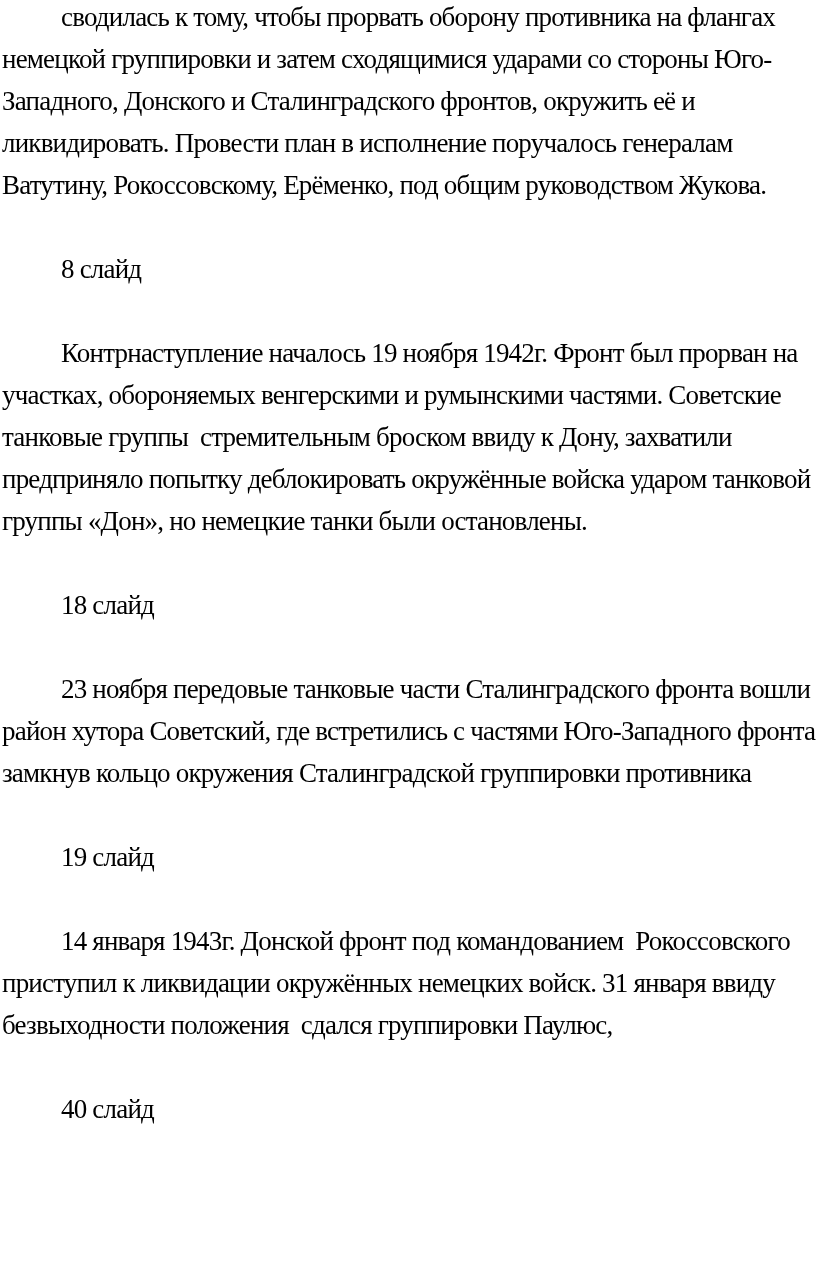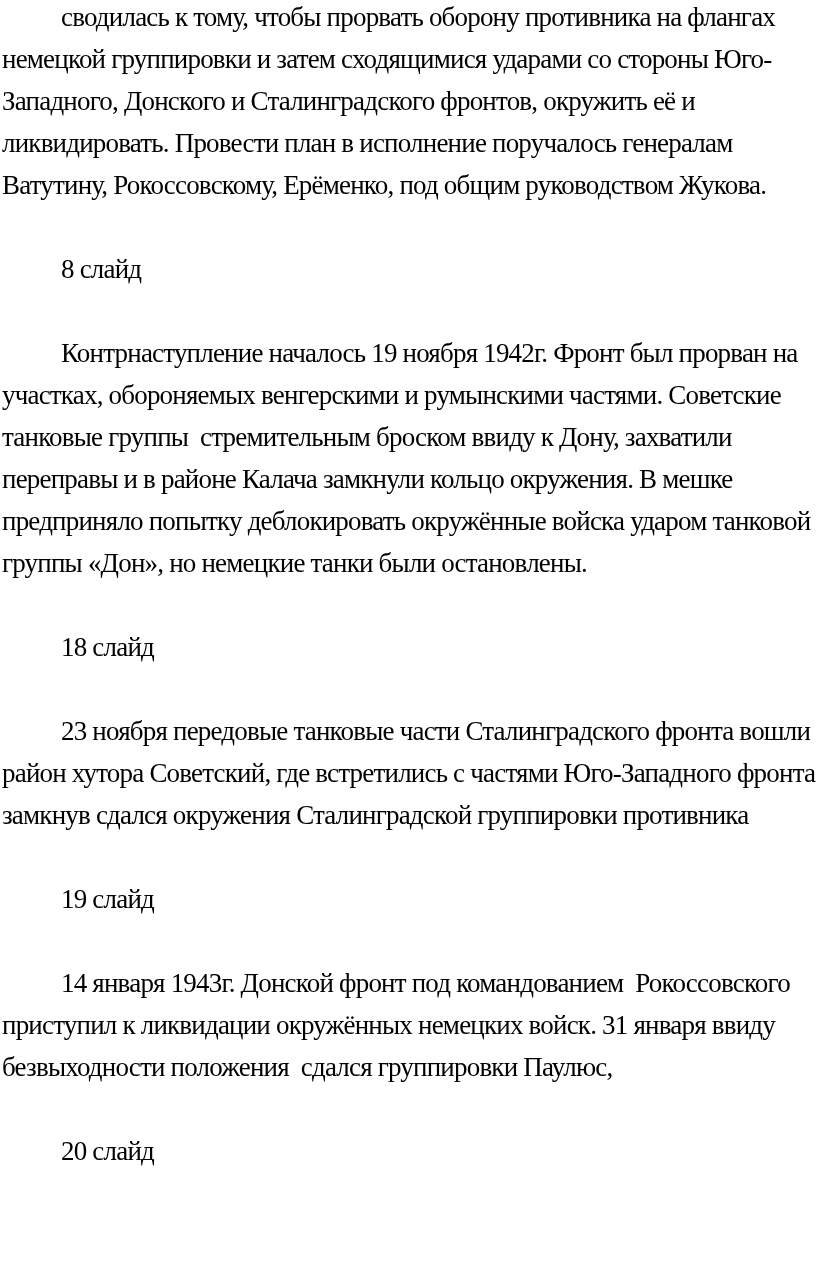--- a/index.html
+++ b/index.html
@@ -44,41 +44,40 @@
   </div>
 
   <div class="line"></div>
   <div class="line indent">8 слайд</div>
   <div class="line"></div>
 
   <div class="para">
     <div class="line indent">Контрнаступление началось 19 ноября 1942г. Фронт был прорван на</div>
     <div class="line">участках, обороняемых венгерскими и румынскими частями. Советские</div>
     <div class="line">танковые группы  стремительным броском ввиду к Дону, захватили</div>
-    <div class="line">переправы и в районе Калача замкнули кольцо окружения. В мешке</div>
     <div class="line">предприняло попытку деблокировать окружённые войска ударом танковой</div>
     <div class="line">группы «Дон», но немецкие танки были остановлены.</div>
   </div>
 
   <div class="line"></div>
   <div class="line indent">18 слайд</div>
   <div class="line"></div>
 
   <div class="para">
     <div class="line indent">23 ноября передовые танковые части Сталинградского фронта вошли в</div>
     <div class="line">район хутора Советский, где встретились с частями Юго-Западного фронта,</div>
-    <div class="line">замкнув сдался окружения Сталинградской группировки противника</div>
+    <div class="line">замкнув кольцо окружения Сталинградской группировки противника</div>
   </div>
 
   <div class="line"></div>
   <div class="line indent">19 слайд</div>
   <div class="line"></div>
 
   <div class="para">
     <div class="line indent">14 января 1943г. Донской фронт под командованием  Рокоссовского</div>
     <div class="line">приступил к ликвидации окружённых немецких войск. 31 января ввиду</div>
     <div class="line">безвыходности положения  сдался группировки Паулюс,</div>
   </div>
 
   <div class="line"></div>
-  <div class="line indent">20 слайд</div>
+  <div class="line indent">40 слайд</div>
 
 </div>
 
 </body></html>

